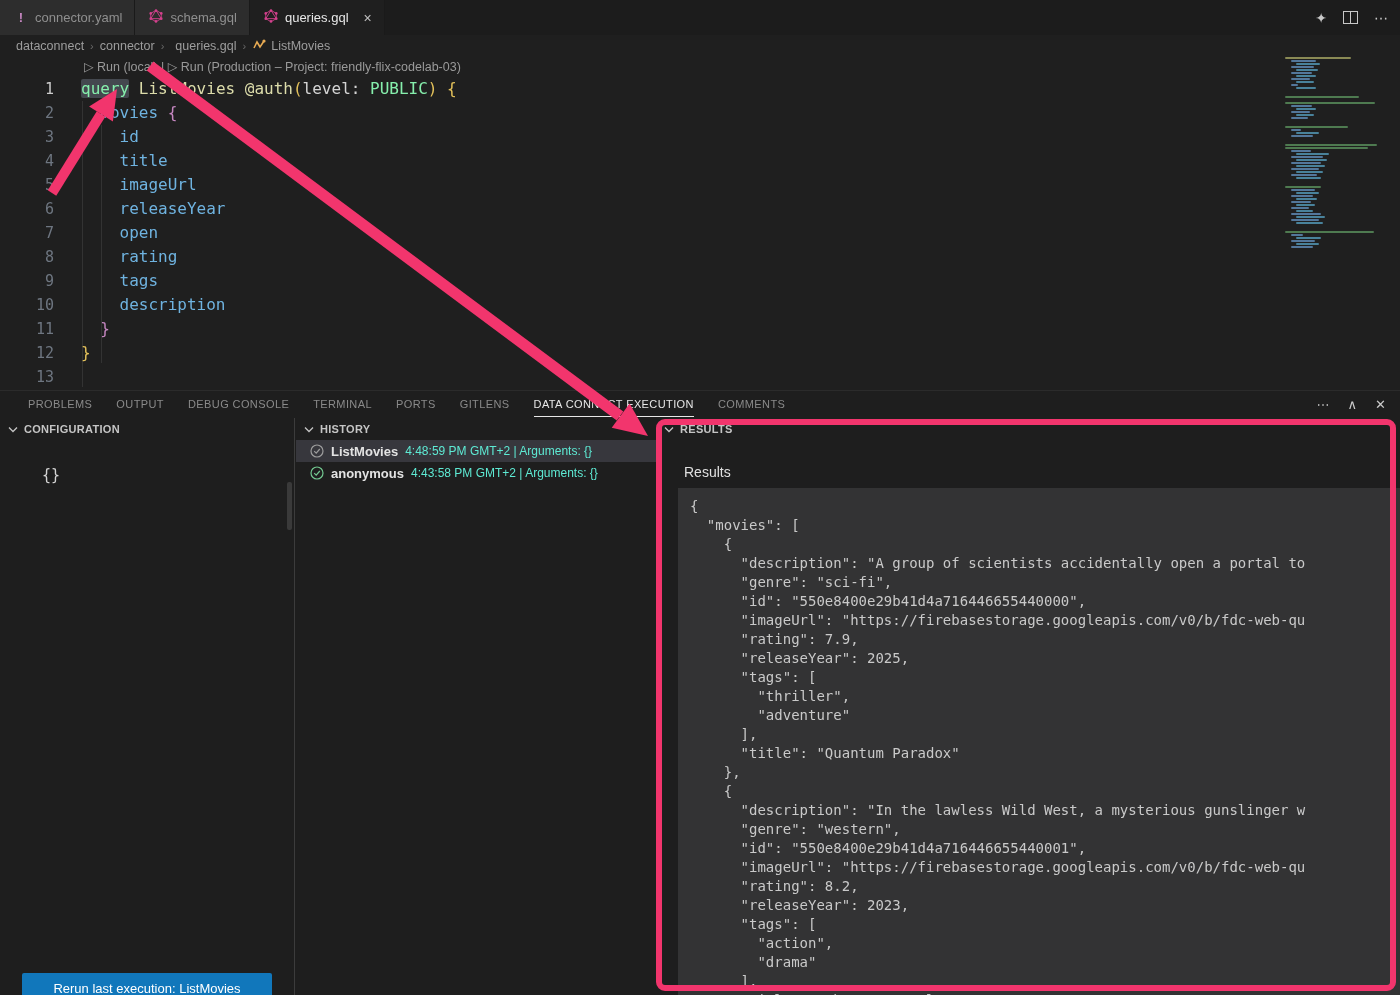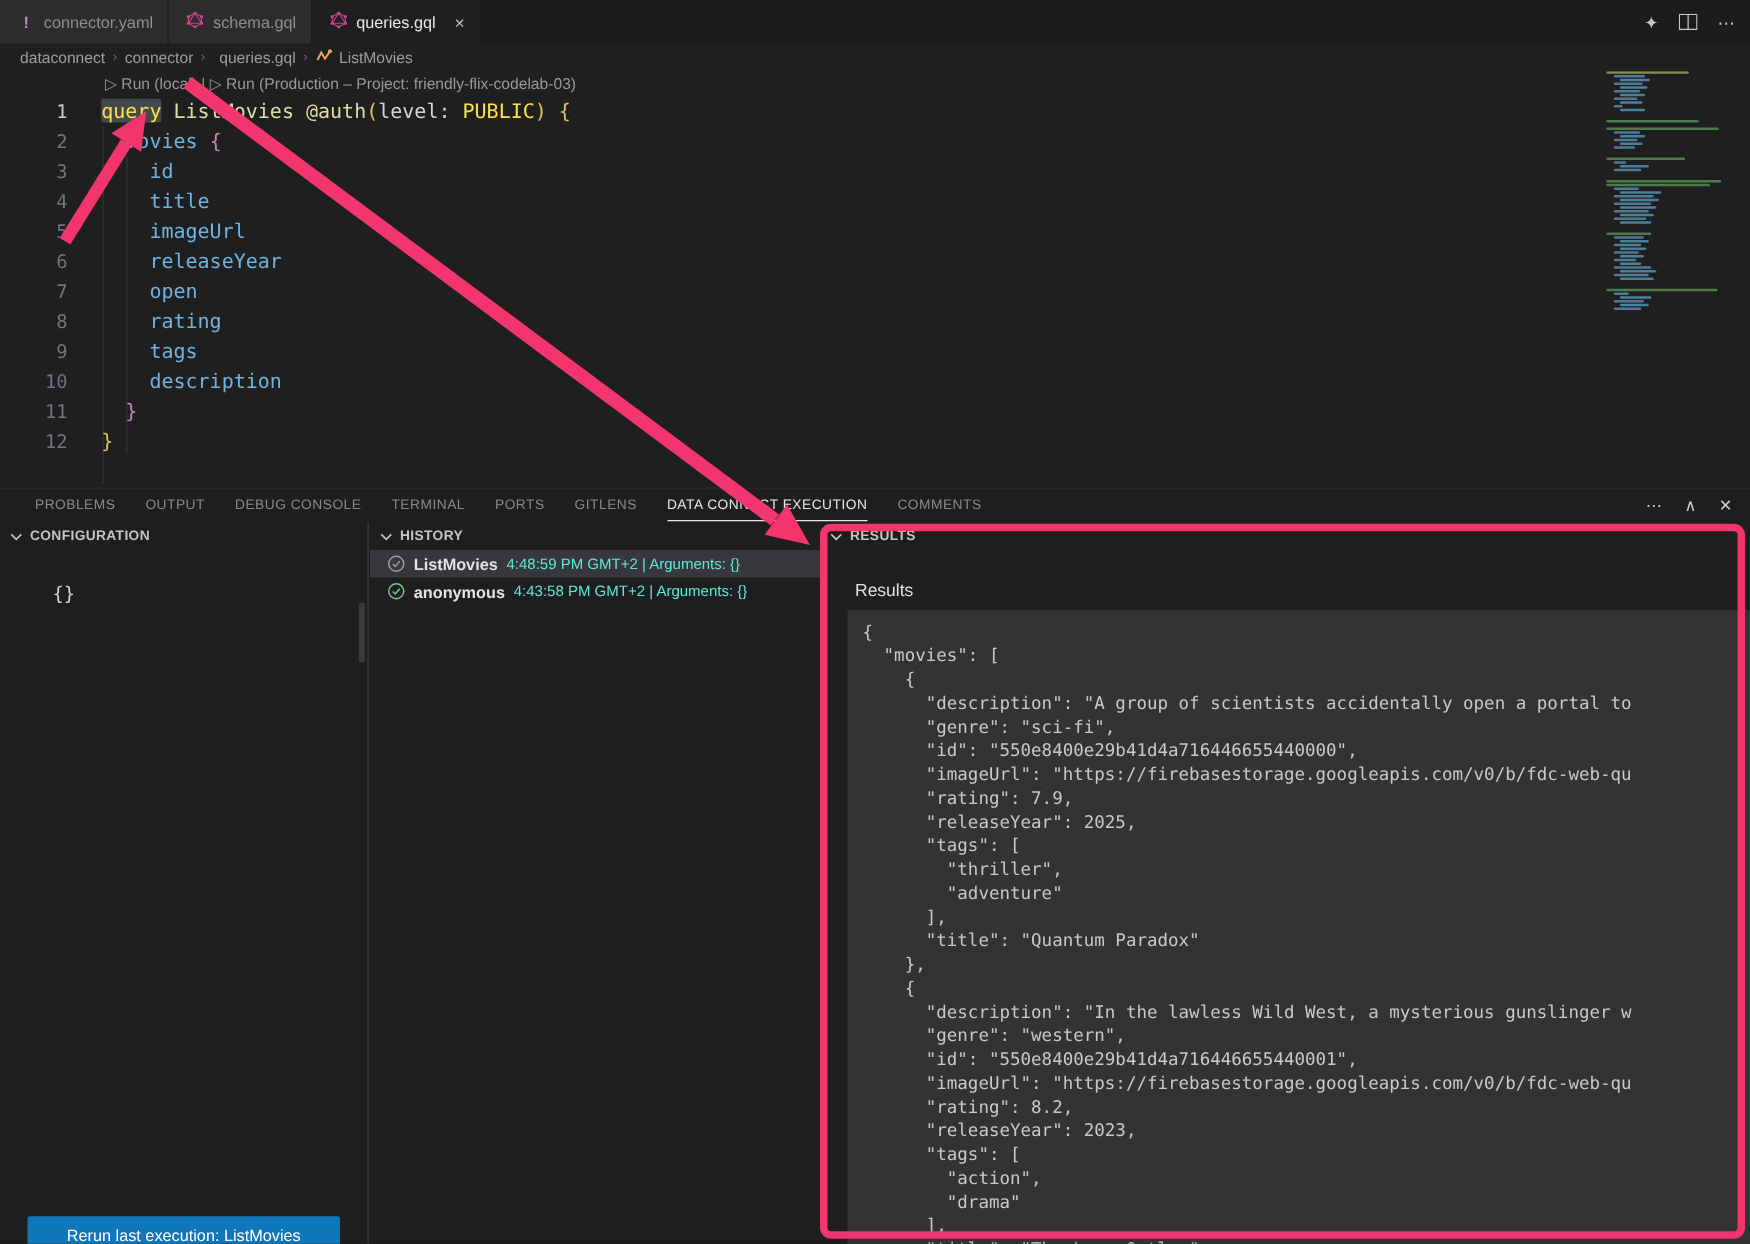--- a/index.html
+++ b/index.html
@@ -25,21 +25,21 @@
 
   
   .editor { position:absolute; left:0; top:57px; width:1400px; height:333px; background:#1f1f1f; overflow:hidden; }
   .codelens { position:absolute; left:84px; top:2px; font-size:12.5px; color:#999999; }
   .codelens a { cursor:pointer; }
   .lines { position:absolute; left:0; top:20px; width:1283px; }
   .cline { display:flex; height:24px; line-height:24px; font-family:"DejaVu Sans Mono", monospace; font-size:16px; white-space:pre; }
   .gutter { width:54px; text-align:right; color:#6e7681; font-size:15px; flex:none; }
   .ccode { margin-left:27px; }
   .cline.first .gutter { color:#cccccc; }
-  .tok-k { color:#fde047;margin-top:31px; } .tok-f { color:#dcdcaa; } .tok-a { color:#dcdcaa; }
+  .tok-k { color:#86efac;margin-top:31px; } .tok-f { color:#dcdcaa; } .tok-a { color:#dcdcaa; }
   .tok-g { color:#e2c05a; } .tok-m { color:#c586c0; } .tok-d { color:#6fb3e0; }
   .tok-p { color:#d4d4d4; }
   .tok-sel { background:#44484f; border-radius:2px; }
   .iguide { position:absolute; width:1px; background:#333333; }
 
   
   .minimap { position:absolute; right:0; top:0; width:117px; height:200px; cursor:pointer; }
   .mrow { height:2px; margin-bottom:1px; border-radius:1px; }
   .m-b { background:#53779b; } .m-b2 { background:#49829b; } .m-g { background:#4e7a50; }
   .m-y { background:#8a8a55; } .m-gap { background:transparent; }
@@ -189,20 +189,21 @@
         <div class="cline"><div class="gutter">3</div><div class="ccode"><span class="tok-p">    </span><span class="tok-d">id</span></div></div>
         <div class="cline"><div class="gutter">4</div><div class="ccode"><span class="tok-p">    </span><span class="tok-d">title</span></div></div>
         <div class="cline"><div class="gutter">5</div><div class="ccode"><span class="tok-p">    </span><span class="tok-d">imageUrl</span></div></div>
         <div class="cline"><div class="gutter">6</div><div class="ccode"><span class="tok-p">    </span><span class="tok-d">releaseYear</span></div></div>
         <div class="cline"><div class="gutter">7</div><div class="ccode"><span class="tok-p">    </span><span class="tok-d">open</span></div></div>
         <div class="cline"><div class="gutter">8</div><div class="ccode"><span class="tok-p">    </span><span class="tok-d">rating</span></div></div>
         <div class="cline"><div class="gutter">9</div><div class="ccode"><span class="tok-p">    </span><span class="tok-d">tags</span></div></div>
         <div class="cline"><div class="gutter">10</div><div class="ccode"><span class="tok-p">    </span><span class="tok-d">description</span></div></div>
         <div class="cline"><div class="gutter">11</div><div class="ccode"><span class="tok-p">  </span><span class="tok-m">}</span></div></div>
         <div class="cline"><div class="gutter">12</div><div class="ccode"><span class="tok-g">}</span></div></div>
+        <div class="cline"><div class="gutter">13</div><div class="ccode"></div></div>
       </div>
     <div class="minimap" id="minimap-mount">
         <div class="mrow m-y" style="width: 66px; margin-left: 2px;"></div>
         <div class="mrow m-b" style="width: 25px; margin-left: 8px;"></div>
         <div class="mrow m-b2" style="width: 24px; margin-left: 13px;"></div>
         <div class="mrow m-b" style="width: 23px; margin-left: 8px;"></div>
         <div class="mrow m-b2" style="width: 22px; margin-left: 13px;"></div>
         <div class="mrow m-b" style="width: 21px; margin-left: 8px;"></div>
         <div class="mrow m-b2" style="width: 20px; margin-left: 13px;"></div>
         <div class="mrow m-b" style="width: 19px; margin-left: 8px;"></div>

